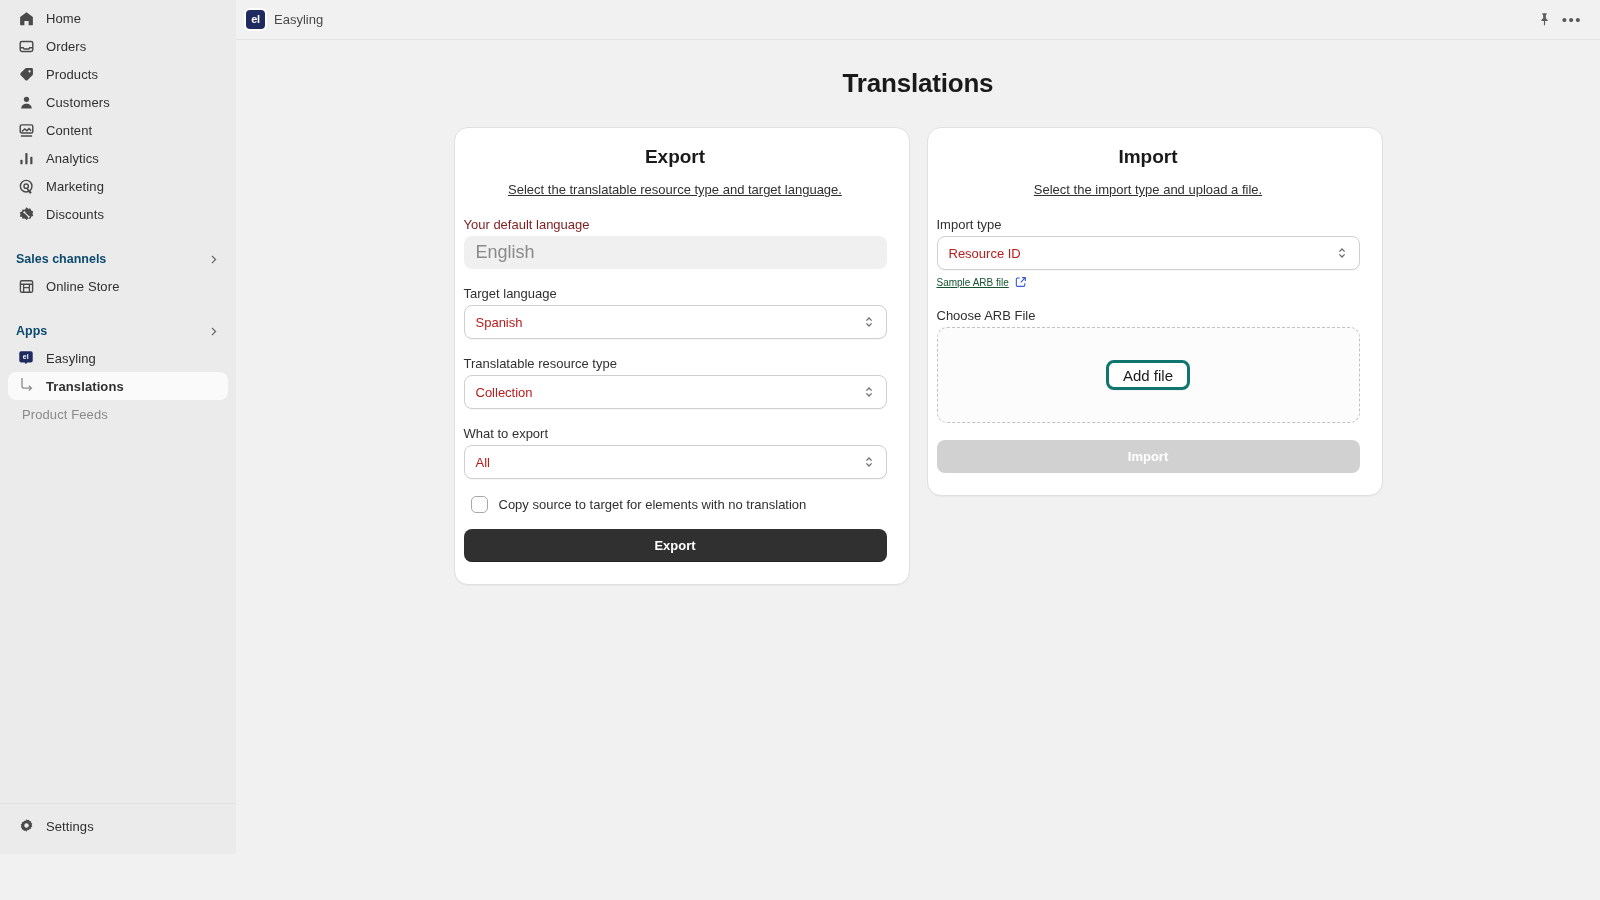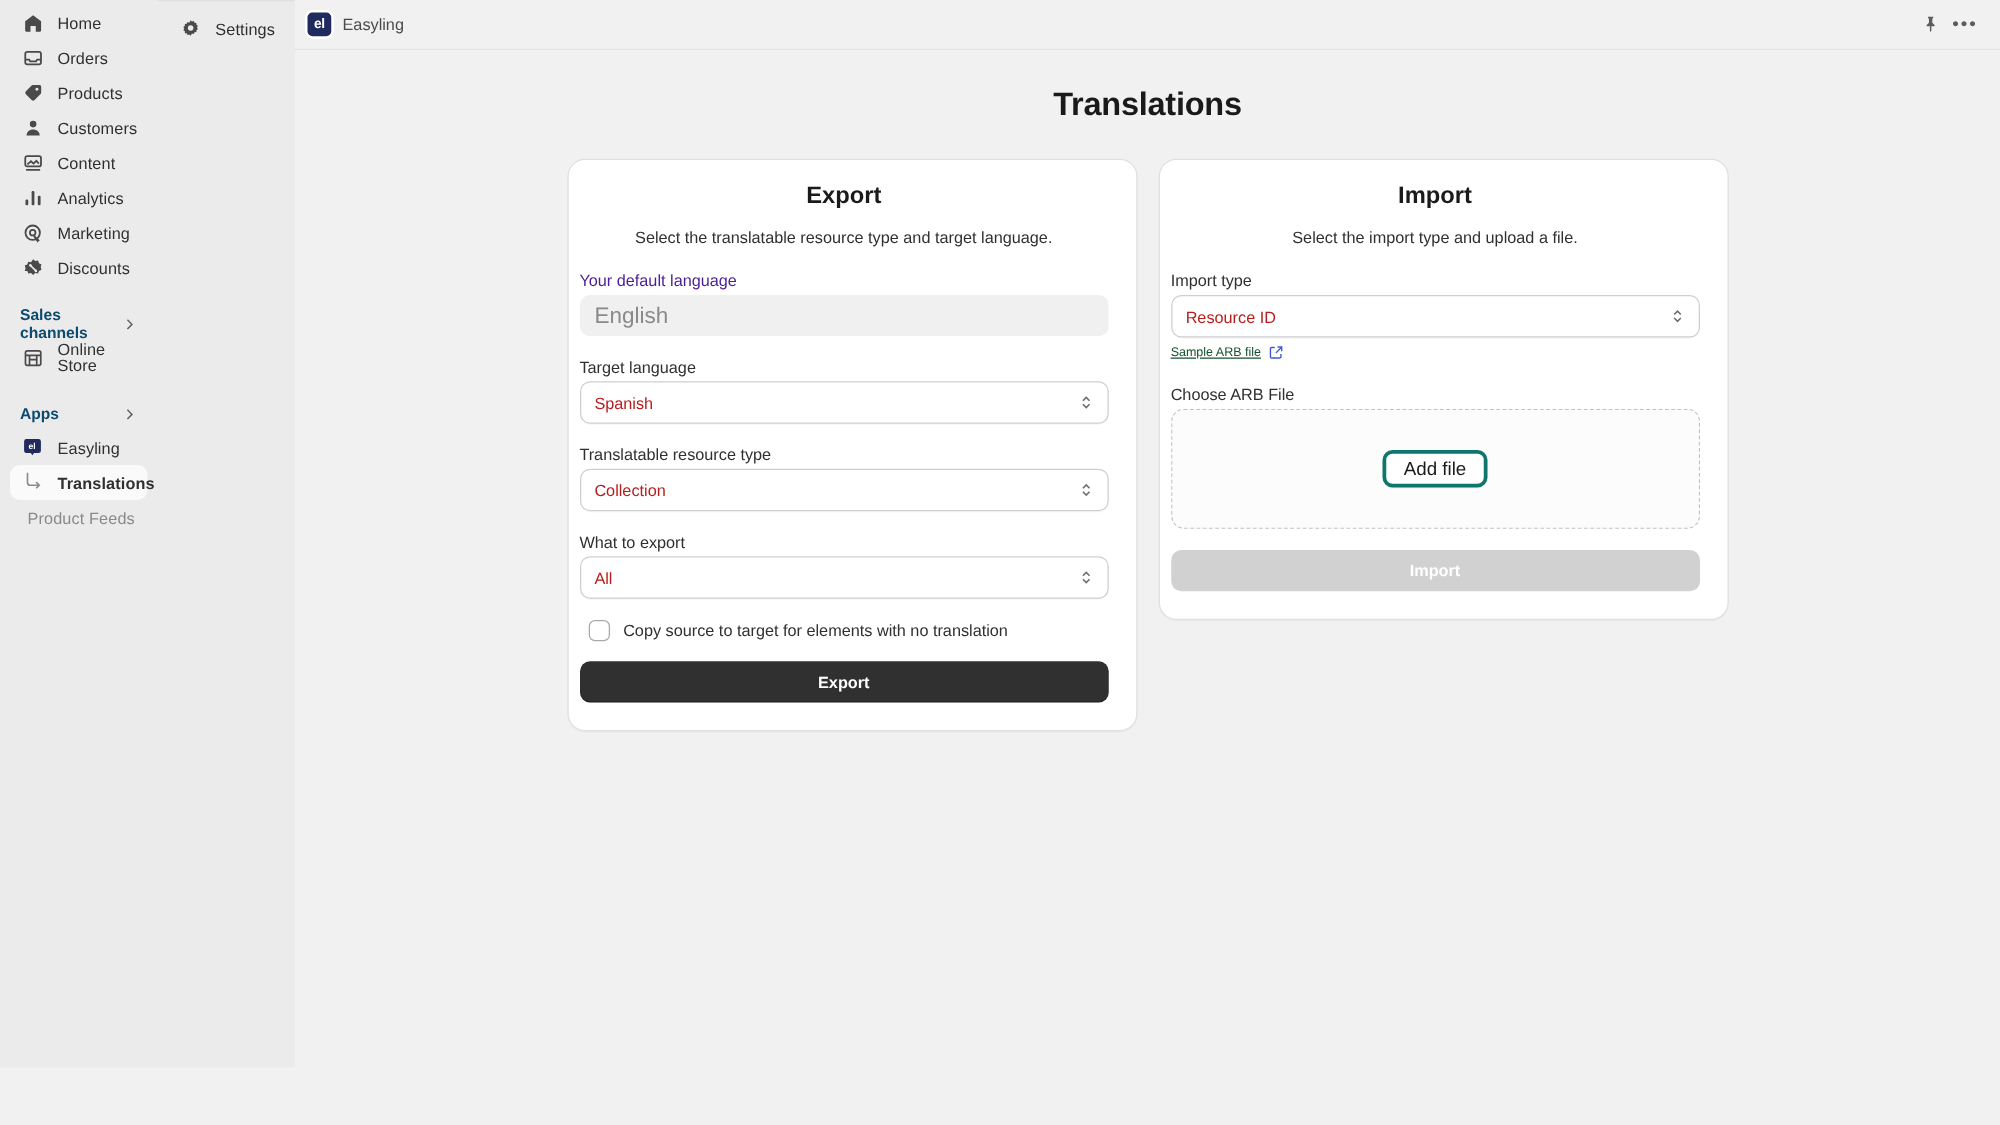--- a/index.html
+++ b/index.html
@@ -9,21 +9,21 @@
     background: #f1f1f1;
     color: #303030;
     overflow: hidden;
   }
   .app { display: flex; width: 1600px; height: 900px; }
 
   
   .sidebar {
     width: 236px; height: 854px;
     background: #ebebeb;
-    display: flex; flex-direction: row;
+    display: flex; flex-direction: column;
     flex: 0 0 236px;
     position: relative;
   }
   .sidebar-scroll { flex: 1 1 auto; padding-top: 4px; overflow: hidden; }
   .nav-item {
     display: flex; align-items: center; gap: 10px;
     height: 28px; margin: 0 8px 0 8px; padding: 0 8px;
     border-radius: 8px; cursor: pointer;
   }
   .nav-item .ico { width: 20px; height: 20px; display:flex; align-items:center; justify-content:center; flex: 0 0 20px; }
@@ -80,24 +80,24 @@
   .cards { display: flex; justify-content: center; align-items: flex-start; gap: 17px; }
 
   .card {
     background: #ffffff; border: 1px solid #e0e0e0;
     border-radius: 14px; padding: 18px 22px 22px 9px;
     box-shadow: 0 1px 0 rgba(0,0,0,.03);
   }
   .card-export { width: 456px; }
   .card-import { width: 456px; }
   .card-title { text-align: center; font-size: 19px; font-weight: 700; color: #1a1a1a; margin-bottom: 14px; }
-  .card-sub { text-align: center; font-size: 13px; color: #303030; margin-bottom: 20px; }
+  .card-sub { text-align: center; font-size: 13px; color: #303030; margin-bottom: 20px; text-decoration: underline; }
 
   .field-label { font-size: 13px; color: #303030; margin-bottom: 4px; display:block; }
-  .field-label.dim { color: #4c1d95; }
+  .field-label.dim { color: #7f1d1d; }
 
   .input-disabled {
     height: 33px; border-radius: 8px; background: #f0f0f0;
     display: flex; align-items: center; padding: 0 11px;
     font-size: 18px; color: #8a8a8a; margin-bottom: 17px;
     border: 1px solid transparent;
   }
   .select {
     height: 34px; border-radius: 8px; background: #ffffff;
     border: 1px solid #cfcfcf;

